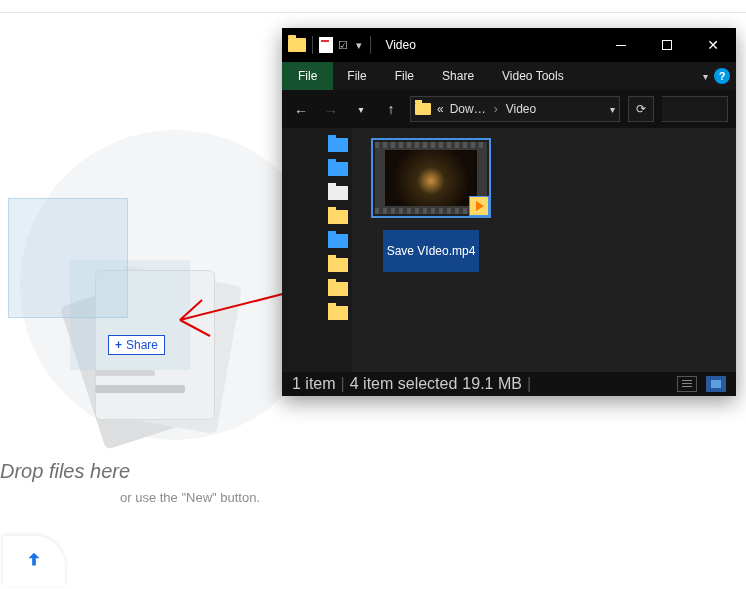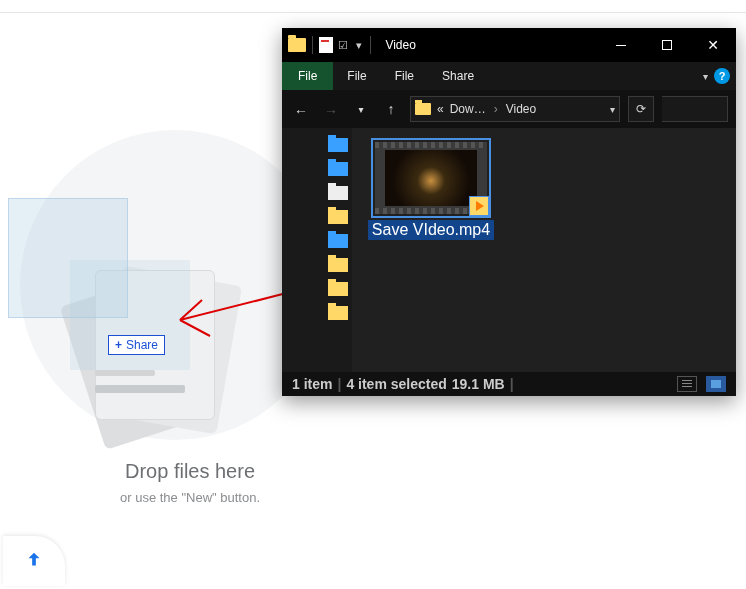--- a/index.html
+++ b/index.html
@@ -10,21 +10,21 @@
   .drop-zone { position:absolute; left:0; top:60px; width:380px; height:520px; }
   .circle { position:absolute; left:20px; top:70px; width:310px; height:310px; border-radius:50%; background:#f4f5f6; }
   .stack { position:absolute; left:70px; top:215px; width:170px; height:170px; }
   .sheet { position:absolute; width:120px; height:150px; border-radius:6px; background:#e0e2e4; }
   .sheet.b { transform:rotate(-18deg); left:10px; top:10px; background:#dcdedf; }
   .sheet.a { transform:rotate(10deg); left:40px; top:0; background:#e6e8ea; }
   .sheet.c { left:25px; top:-5px; background:#eef0f1; border:1px solid #d8dadc;}
   .bar1 { position:absolute; left:25px; top:110px; width:90px; height:8px; background:#c8cbcd; border-radius:2px; }
   .bar2 { position:absolute; left:25px; top:95px; width:60px; height:6px; background:#d2d4d6; border-radius:2px; }
 
-  .drop-title { position:absolute; left:0; width:380px; top:400px; text-align:center; font-size:20px; color:#6d6f72; }
+  .drop-title { position:absolute; left:0; width:380px; top:400px; font-size:20px; color:#6d6f72;font-style:italic; }
   .drop-sub   { position:absolute; left:0; width:380px; top:430px; text-align:center; font-size:13px; color:#8a8c8f; }
 
   .upload-fab { position:absolute; left:3px; bottom:3px; width:62px; height:50px; background:#fff; border-top-right-radius:30px; box-shadow:0 -1px 4px rgba(0,0,0,0.1); display:flex; align-items:center; justify-content:center; }
   .upload-fab svg{ width:22px; height:22px; fill:#1a73e8; }
 
   
   .ghost { position:absolute; left:8px; top:198px; width:120px; height:120px; background:rgba(180,210,230,0.35); border:1px solid rgba(150,190,220,0.5); }
   .ghost2 { position:absolute; left:70px; top:260px; width:120px; height:110px; background:rgba(180,210,230,0.25); }
   .copy-badge { position:absolute; left:108px; top:335px; background:#fff; border:1px solid #1a4fd6; padding:2px 6px; font-size:12px; color:#1a4fd6; display:flex; align-items:center; gap:4px; }
   .copy-badge .plus { font-weight:bold; }
@@ -79,23 +79,23 @@
 
   .content { flex:1; padding:14px; background:#202020; }
   .fileitem { width:130px; display:flex; flex-direction:column; align-items:center; }
   .thumb-wrap { width:112px; height:72px; background:#3a3a3a; padding:4px; position:relative; outline:2px solid #4a90e2; outline-offset:2px; background-image:
      linear-gradient(to right,#555 0,#555 4px,transparent 4px,transparent 8px),
      linear-gradient(to right,#555 0,#555 4px,transparent 4px,transparent 8px);
      background-size:8px 6px; background-repeat:repeat-x; background-position:0 0,0 100%; }
   .thumb { position:absolute; left:10px; top:8px; right:10px; bottom:8px; background:radial-gradient(circle at 50% 55%, #c89040 0%, #3a2a10 25%, #120a05 70%); }
   .play-badge{ position:absolute; right:-2px; bottom:-2px; width:20px; height:20px; background:#ffd867; display:flex;align-items:center;justify-content:center; border:1px solid #4a90e2;}
   .play-badge::after{content:"";border-left:8px solid #ff7b00;border-top:5px solid transparent;border-bottom:5px solid transparent;margin-left:2px;}
-  .fname { color:#fff; font-size:16px; margin-top:6px; background:#12458c; padding:1px 4px; }
-
-  .status { position:absolute; bottom:0; left:0; right:0; height:24px; background:#111; display:flex; align-items:center; font-size:14px; color:#ccc; padding:0 10px; gap:5px;font-weight:bold; }
+  .fname { color:#fff; font-size:12px; margin-top:16px; background:#12458c; padding:14px 4px; }
+
+  .status { position:absolute; bottom:0; left:0; right:0; height:24px; background:#111; display:flex; align-items:center; font-size:16px; color:#ccc; padding:0 10px; gap:5px; }
   .status .sep{ color:#555; }
   .status-spacer{flex:1;}
   .viewbtn{ width:20px; height:16px; border:1px solid #555; margin-left:4px; display:flex;align-items:center;justify-content:center;}
   .viewbtn.active{ background:#2a5a9e; border-color:#2a5a9e; }
   .viewbtn .inner-lines{ width:10px; height:8px; background:repeating-linear-gradient(#888,#888 1px,transparent 1px,transparent 3px);}
   .viewbtn .inner-pic{ width:10px; height:8px; background:#5aa0e0;}
 </style>
 </head>
 <body>
 
@@ -153,20 +153,21 @@
     <div class="tb-btn close">
         <span class="x">✕</span>
       </div>
   </div>
 
   <div class="ribbon">
     <div class="rtab file">File</div>
     <div class="rtab">File</div>
     <div class="rtab">File</div>
     <div class="rtab">Share</div>
+    <div class="rtab">Video Tools</div>
     <div class="rib-spacer"></div>
     <div class="rib-right">
       <span class="chev">▾</span>
       <div class="help">?</div>
     </div>
   </div>
 
   <div class="navrow">
     <div class="navbtn">←</div>
     <div class="navbtn dis">→</div>

